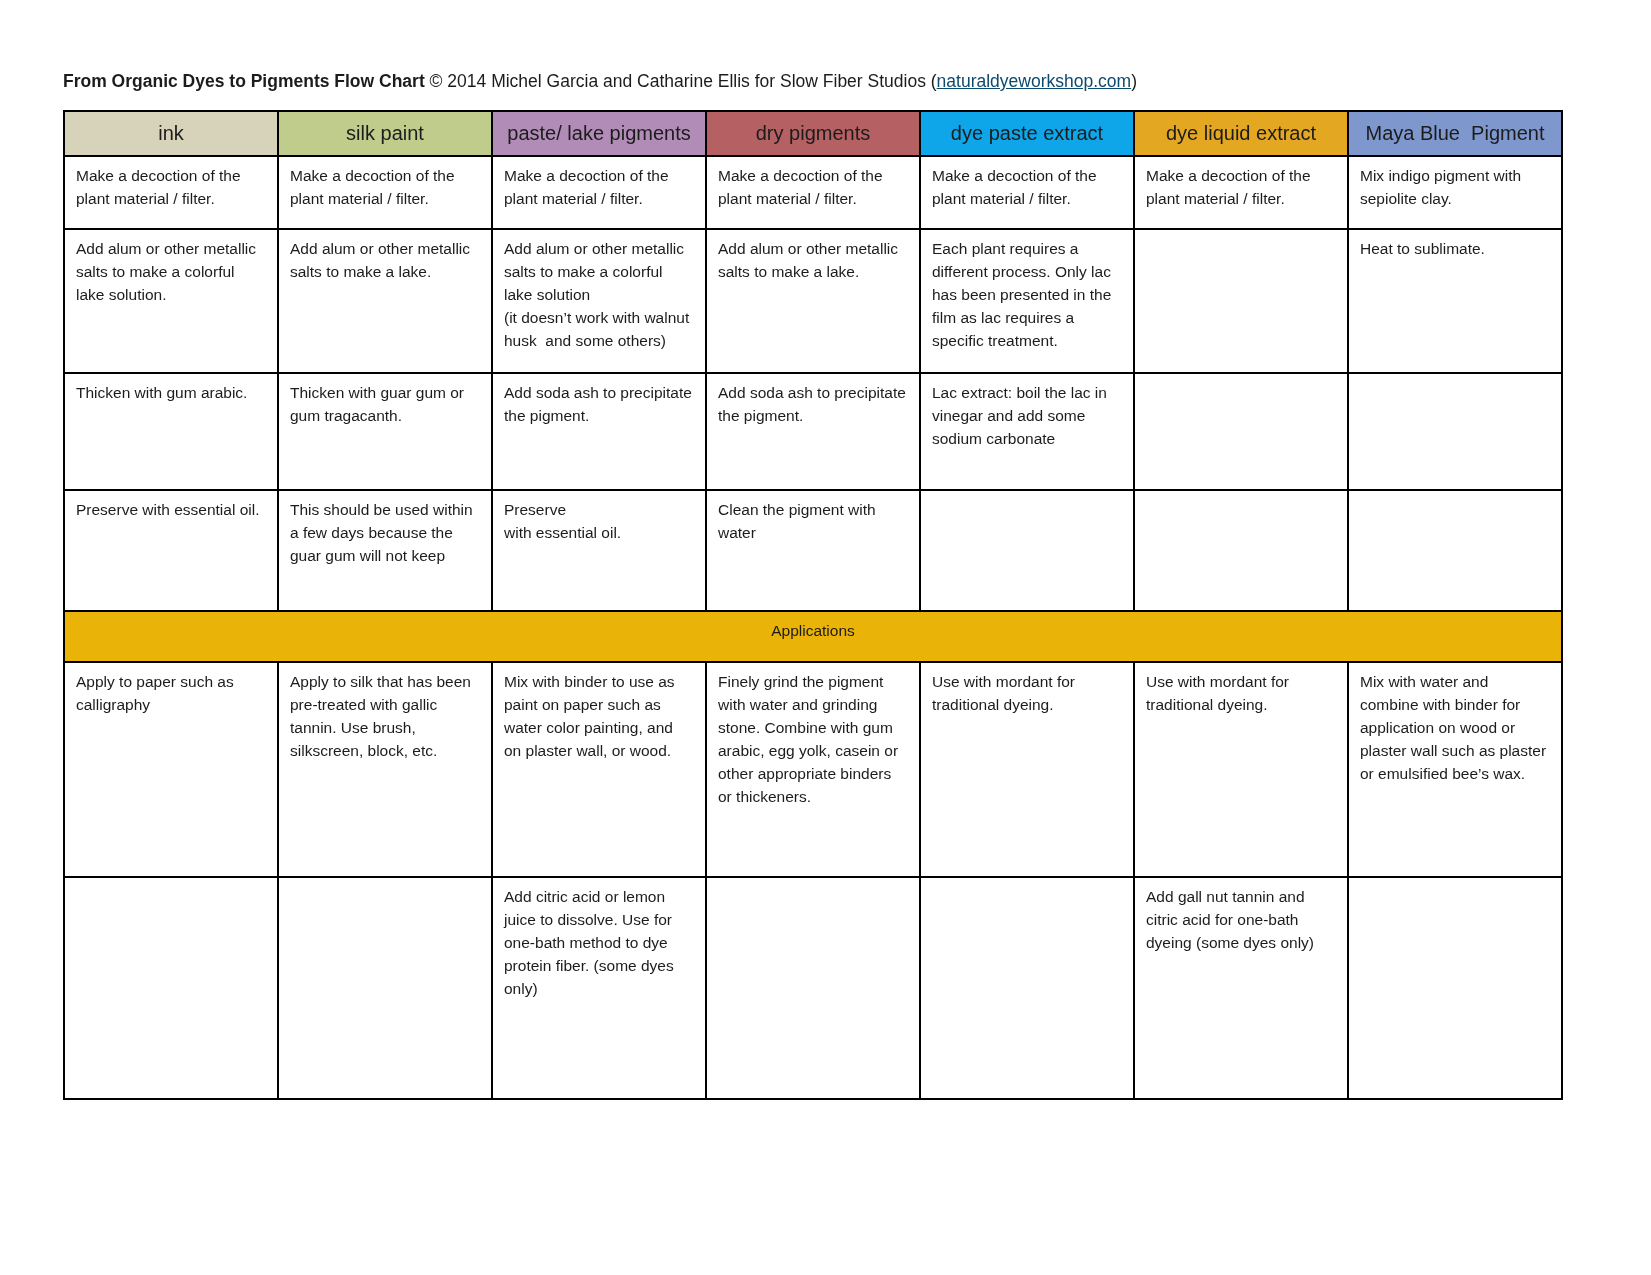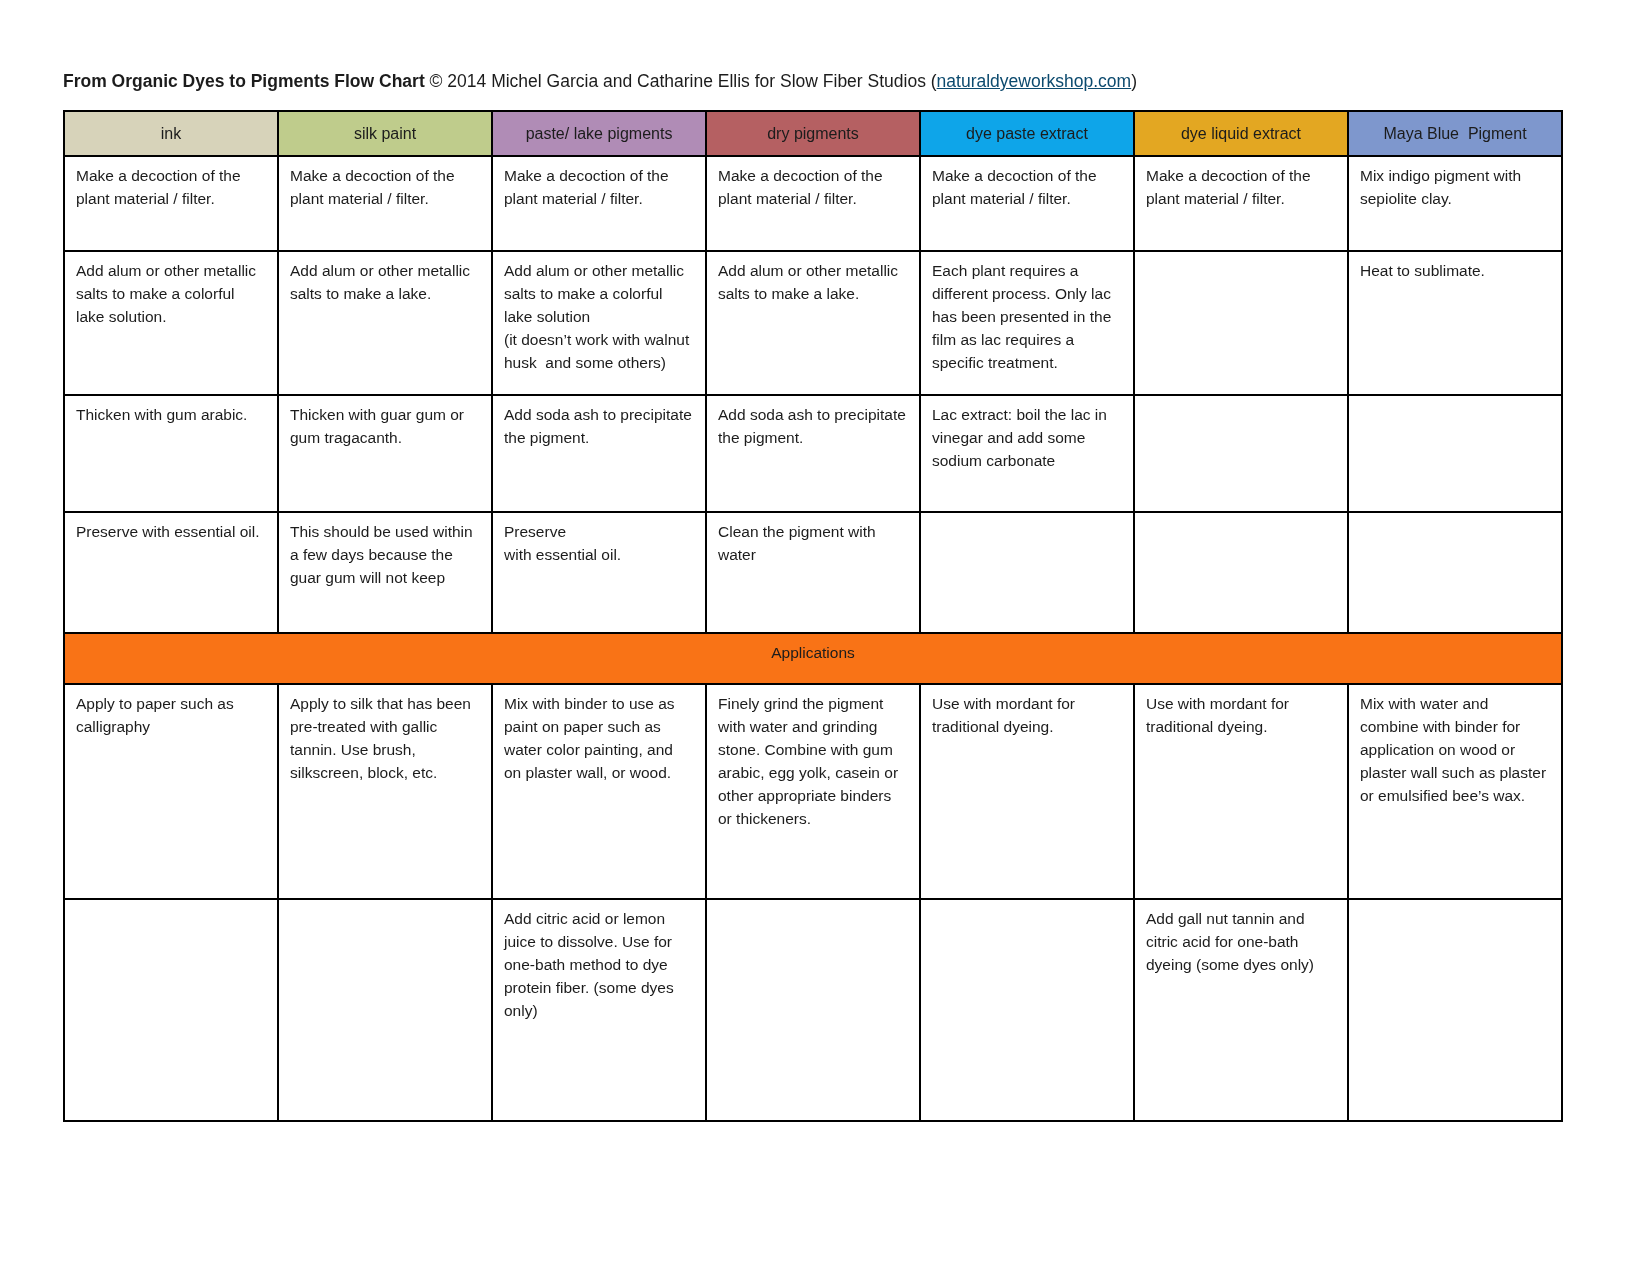--- a/index.html
+++ b/index.html
@@ -16,33 +16,33 @@
     position:absolute; left:63px; top:110px; width:1500px;
     border-collapse:collapse; table-layout:fixed;
   }
   table.flow th, table.flow td {
     border:2px solid #000000; vertical-align:top;
     padding:7px 11px; font-size:15.5px; line-height:23px;
     white-space:pre-wrap; word-wrap:break-word;
   }
   table.flow th {
     font-weight:normal; text-align:center; vertical-align:middle;
-    font-size:16px; padding:2px 4px;
+    font-size:20px; padding:2px 4px;
   }
   tr.hdr   { height:45px; }
-  tr.r1    { height:95px; }
+  tr.r1    { height:73px; }
   tr.r2    { height:144px; }
   tr.r3    { height:117px; }
   tr.r4    { height:121px; }
   tr.r5    { height:46px; }
   tr.rban  { height:51px; }
   tr.r6    { height:215px; }
   tr.r7    { height:222px; }
   td.banner {
-    background:#f97316; text-align:center; vertical-align:middle;
+    background:#eab308; text-align:center; vertical-align:middle;
     font-size:16px;
   }
 </style>
 </head>
 <body>
 
 <div class="doc-title">
   <span class="t-bold">From Organic Dyes to Pigments Flow Chart</span><span> © 2014 Michel Garcia and Catharine Ellis for Slow Fiber Studios (</span><a>naturaldyeworkshop.com</a><span>)</span>
 </div>
 

